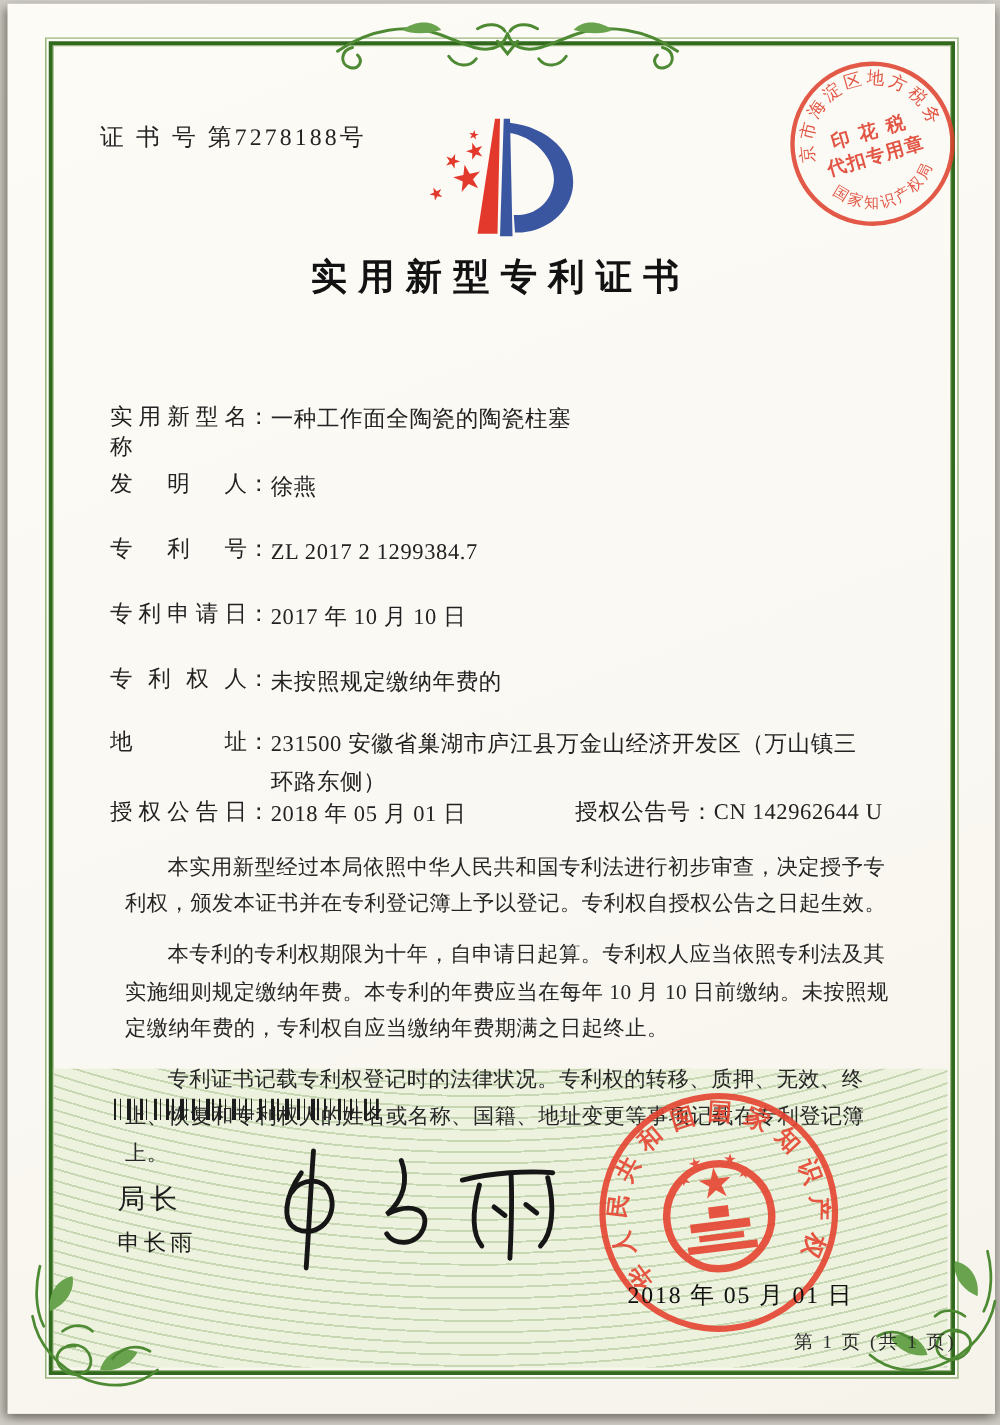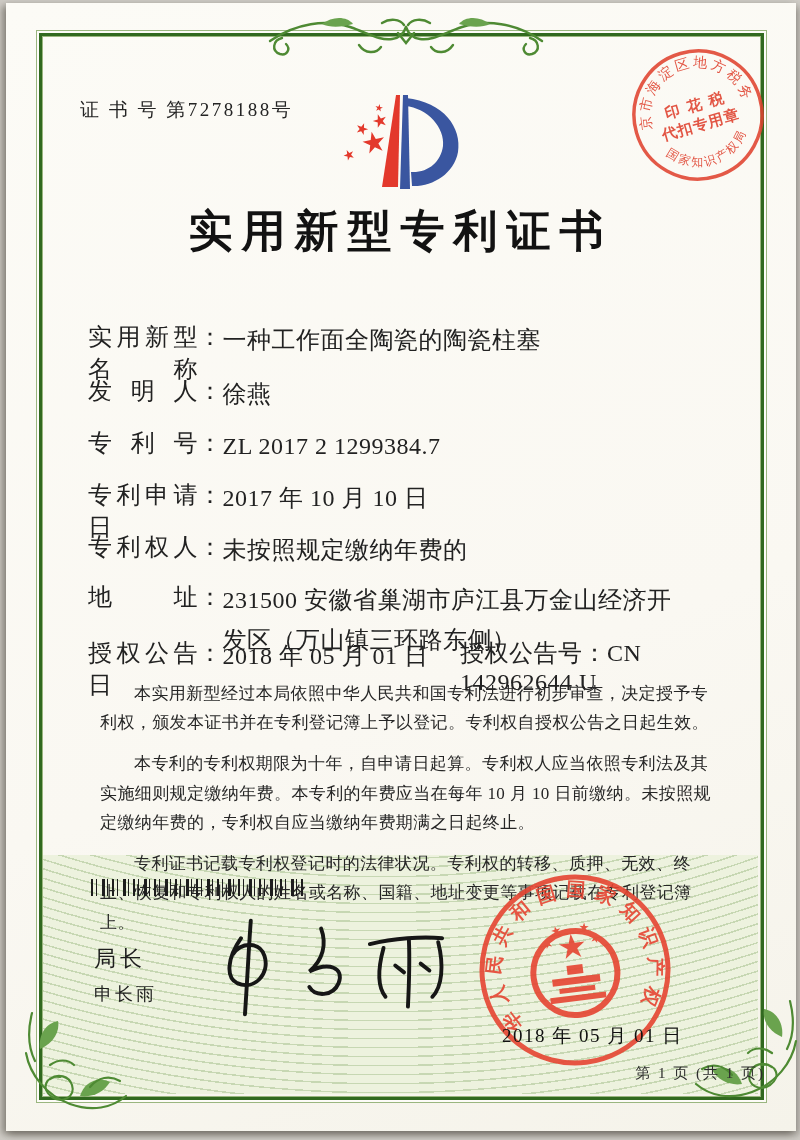--- a/index.html
+++ b/index.html
@@ -11,22 +11,22 @@
         box-shadow:-4px 3px 7px rgba(60,55,45,.45),3px 4px 7px rgba(60,55,45,.35);}
   .frame{position:absolute;left:30px;top:27px;width:729px;height:1071px;
         border:1px solid #9ab67f;
         box-shadow:inset 0 0 0 2px #fdfcf8, inset 0 0 0 5px #31691f, inset 0 0 0 6px #9ab67f;}
   .guilloche{position:absolute;left:37px;top:852px;width:715px;height:239px;
         background-color:#edf2de;
         background-image:repeating-radial-gradient(1600px 1600px at 340px -1050px,
            rgba(120,160,90,.33) 0 1.5px, rgba(0,0,0,0) 1.5px 9px);}
   .certno{position:absolute;left:74px;top:94px;font-size:19px;letter-spacing:2.5px;color:#242424;}
   .title{position:absolute;left:30px;top:199px;width:729px;text-align:center;
-         font-size:44px;font-weight:700;letter-spacing:9px;color:#121212;}
-  .row{position:absolute;left:82px;right:40px;font-size:24px;color:#222;letter-spacing:.5px;}
+         font-size:29px;font-weight:700;letter-spacing:9px;color:#121212;}
+  .row{position:absolute;left:82px;right:40px;font-size:18px;color:#222;letter-spacing:.5px;}
   .flabel{display:inline-block;width:110px;text-align:justify;text-align-last:justify;vertical-align:top;}
   .colon{vertical-align:top;}
   .fvalue{display:inline-block;max-width:470px;vertical-align:top;line-height:1.65;}
   .pair2{position:absolute;left:372px;top:0;}
   .paras{position:absolute;left:82px;width:640px;top:664px;font-size:17px;line-height:1.72;
          color:#262626;letter-spacing:.4px;}
   .paras p{margin:12px;text-indent:2em;}
   .barcode{position:absolute;left:85px;top:876px;width:212px;height:17px;
         background:
          repeating-linear-gradient(90deg,#1d1d1d 0 2px,rgba(0,0,0,0) 2px 5px,

